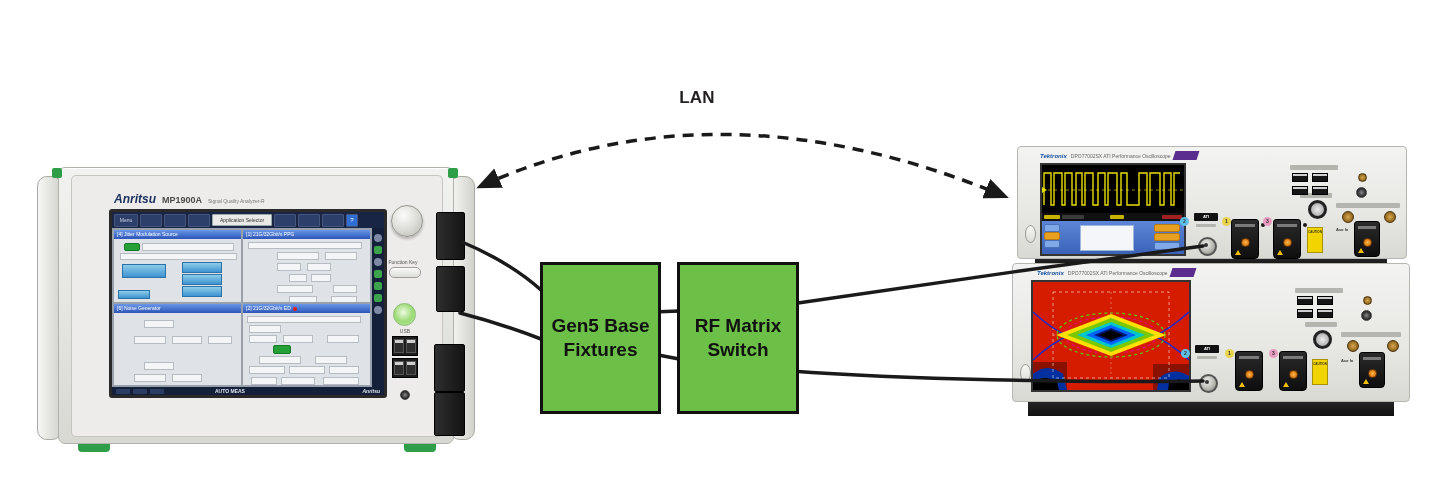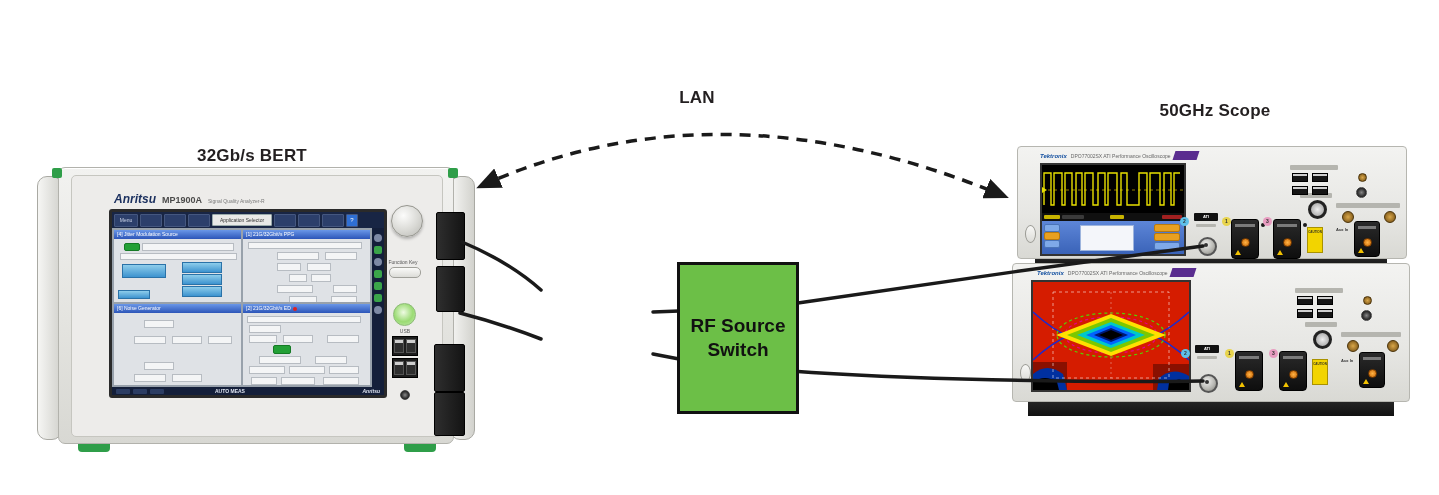--- a/index.html
+++ b/index.html
@@ -112,44 +112,46 @@
   .usb2x2 .p{background:#161616;border:1px solid #000;box-shadow:inset 0 2px 0 #cfcfcf;}
   .bronze{position:absolute;border-radius:50%;background:radial-gradient(#d9a74a,#6e4a10);border:1px solid #4a3208;}
   .aux-text{position:absolute;font-size:4px;font-weight:700;color:#333;}
   .screw{position:absolute;width:4px;height:4px;border-radius:50%;background:#1a1a1a;}
 </style>
 </head>
 <body>
 
 <div class="canvas">
 
-  <div class="dlabel" style="left:152px;top:146px;width:200px;">32Gb/s BERT</div>
   <div class="dlabel" style="left:647px;top:88px;width:100px;">LAN</div>
-  <div class="dlabel" style="left:1115px;top:101px;width:200px;">50GHz Scope</div>
 
   <svg class="wires" width="1439" height="495">
     <defs>
       <marker id="ah" markerWidth="7" markerHeight="6" refX="5.5" refY="3" orient="auto" markerUnits="strokeWidth">
         <path d="M0,0 L7,3 L0,6 Z" fill="#1a1a1a"></path>
       </marker>
       <marker id="ahs" markerWidth="7" markerHeight="6" refX="5.5" refY="3" orient="auto-start-reverse" markerUnits="strokeWidth">
         <path d="M0,0 L7,3 L0,6 Z" fill="#1a1a1a"></path>
       </marker>
     </defs>
     <path d="M481,186 Q720,78 1004,196" fill="none" stroke="#1a1a1a" stroke-width="3.5" stroke-dasharray="11 8" marker-start="url(#ahs)" marker-end="url(#ah)"></path>
     <path d="M462,242 C500,258 522,273 541,290" fill="none" stroke="#1a1a1a" stroke-width="3.5" stroke-linecap="round"></path>
     <path d="M460,313 C495,322 520,331 541,339" fill="none" stroke="#1a1a1a" stroke-width="3.5" stroke-linecap="round"></path>
     <path d="M653,312 L679,311" fill="none" stroke="#1a1a1a" stroke-width="3.5" stroke-linecap="round"></path>
     <path d="M653,354 L679,359" fill="none" stroke="#1a1a1a" stroke-width="3.5" stroke-linecap="round"></path>
     <path d="M791,304 C900,288 1080,262 1203,246" fill="none" stroke="#1a1a1a" stroke-width="3.5" stroke-linecap="round"></path>
     <path d="M791,371 C900,379 1080,383 1203,381" fill="none" stroke="#1a1a1a" stroke-width="3.5" stroke-linecap="round"></path>
   </svg>
 
+  <div class="gbox" style="left:540px;top:262px;">
+    <span>Gen5 Base</span>
+    <span>Fixtures</span>
+  </div>
   <div class="gbox" style="left:677px;top:262px;width:116px;">
-    <span>RF Source</span>
+    <span>RF Matrix</span>
     <span>Switch</span>
   </div>
 
   <div class="bert-handle" style="left:37px;"></div>
   <div class="bert-handle" style="left:450px;"></div>
   <div class="gnub" style="left:52px;top:168px;"></div>
   <div class="gnub" style="left:448px;top:168px;"></div>
   <div class="foot" style="left:78px;top:434px;"></div>
   <div class="foot" style="left:404px;top:434px;"></div>
 

